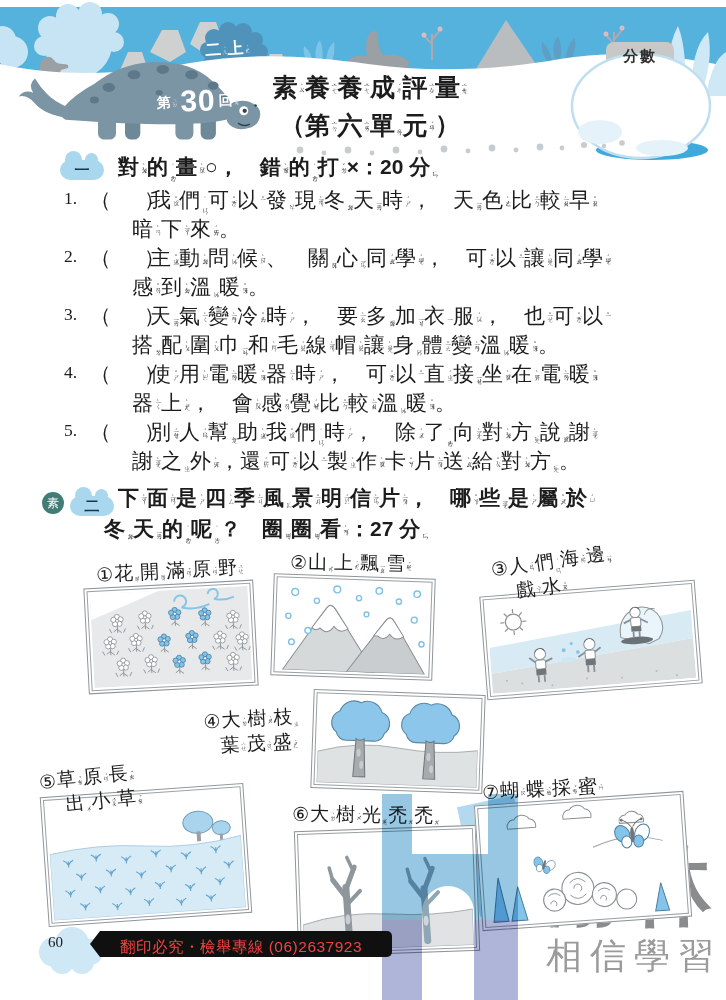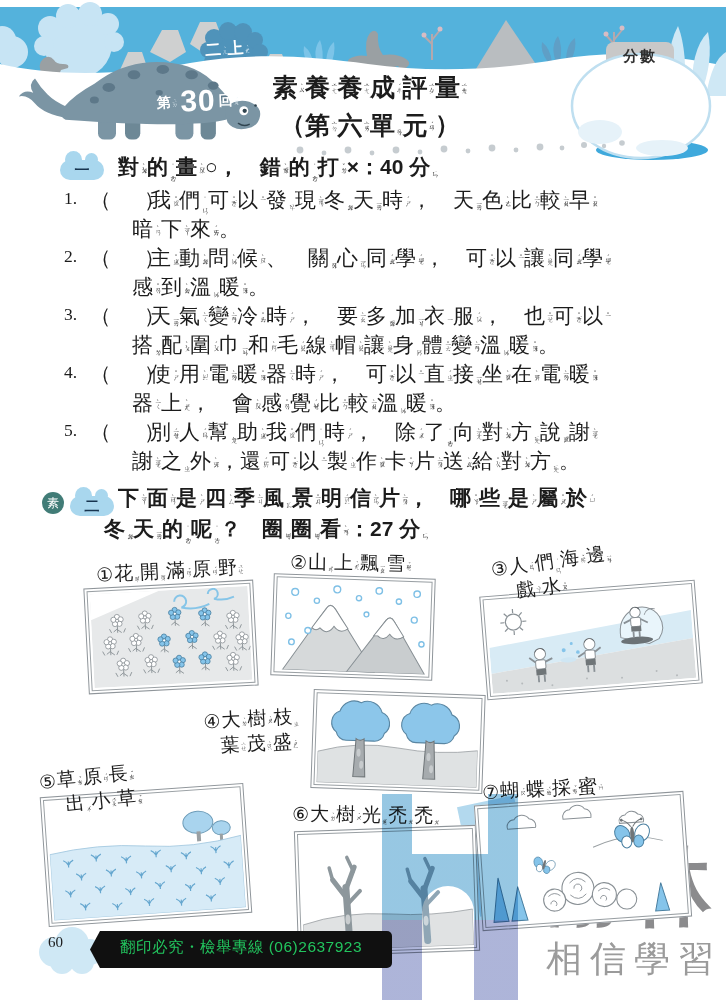--- a/index.html
+++ b/index.html
@@ -57,26 +57,26 @@
   .cardlabel .cnum{font-size:19px;vertical-align:middle;font-family:"DejaVu Sans",sans-serif;margin-right:1px;}
   .cardlabel .lln{height:25px;}
   .card{position:absolute;background:#fff;border:1.6px solid #8f959a;z-index:10;}
   .card::before{content:"";position:absolute;inset:2px;border:1px solid #9aa0a4;pointer-events:none;}
   .card svg{position:absolute;left:5px;top:5px;}
   .stack{position:absolute;background:#b3d9ee;z-index:9;}
 
   
   .wm-h{left:378px;top:794px;z-index:20;mix-blend-mode:multiply;}
   .wm-logo{left:536px;top:845px;font-size:84px;font-weight:bold;color:#8b8b8d;letter-spacing:7px;line-height:1;z-index:1;font-family:"Liberation Sans","DejaVu Sans",sans-serif;}
-  .wm-slogan{left:546px;top:941px;font-size:36px;color:#9b9b9b;letter-spacing:8px;line-height:1;z-index:1;font-family:Liberation Sans, sans-serif;}
+  .wm-slogan{left:546px;top:941px;font-size:36px;color:#9b9b9b;letter-spacing:8px;line-height:1;z-index:1;font-family:Liberation Mono, monospace;}
 
   
   .pgcloud{left:30px;top:916px;z-index:30;}
   .pagenum{left:48px;top:934px;font-size:15px;z-index:31;font-family:"Liberation Serif",serif;}
-  .banner{left:90px;top:931px;width:302px;height:37px;background:#101010;color:#22c55e;z-index:32;
+  .banner{left:90px;top:931px;width:302px;height:26px;background:#101010;color:#ef4444;z-index:32;
           font-size:15.5px;line-height:31px;text-align:center;letter-spacing:0.5px;
           clip-path:polygon(0 50%,10px 0,100% 0,100% 100%,10px 100%);border-radius:0 5px 5px 0;}
 </style>
 </head>
 <body>
 
 <div class="page">
 
   <svg class="abs" style="left:0;top:0;z-index:2;" width="726" height="170" viewBox="0 0 726 170">
     <rect x="0" y="7" width="726" height="72" fill="#54b2dc"></rect>
@@ -252,21 +252,21 @@
         <span class="zr">ㄏㄨㄚˋ</span>
       </span><span class="plain">○，　</span><span class="zy">
         <span class="zc">錯</span>
         <span class="zr">ㄘㄨㄛˋ</span>
       </span><span class="zy">
         <span class="zc">的</span>
         <span class="zr">˙ㄉㄜ</span>
       </span><span class="zy">
         <span class="zc">打</span>
         <span class="zr">ㄉㄚˇ</span>
-      </span><span class="plain">×：40 </span><span class="zy">
+      </span><span class="plain">×：20 </span><span class="zy">
         <span class="zc">分</span>
         <span class="zr">ㄈㄣ</span>
       </span></div>
 
   <div class="q" style="top:186px;">
     <span class="num">1.</span>
     <span class="paren">（　）</span>
     <div class="l1"><span class="zy">
           <span class="zc">我</span>
           <span class="zr">ㄨㄛˇ</span>

